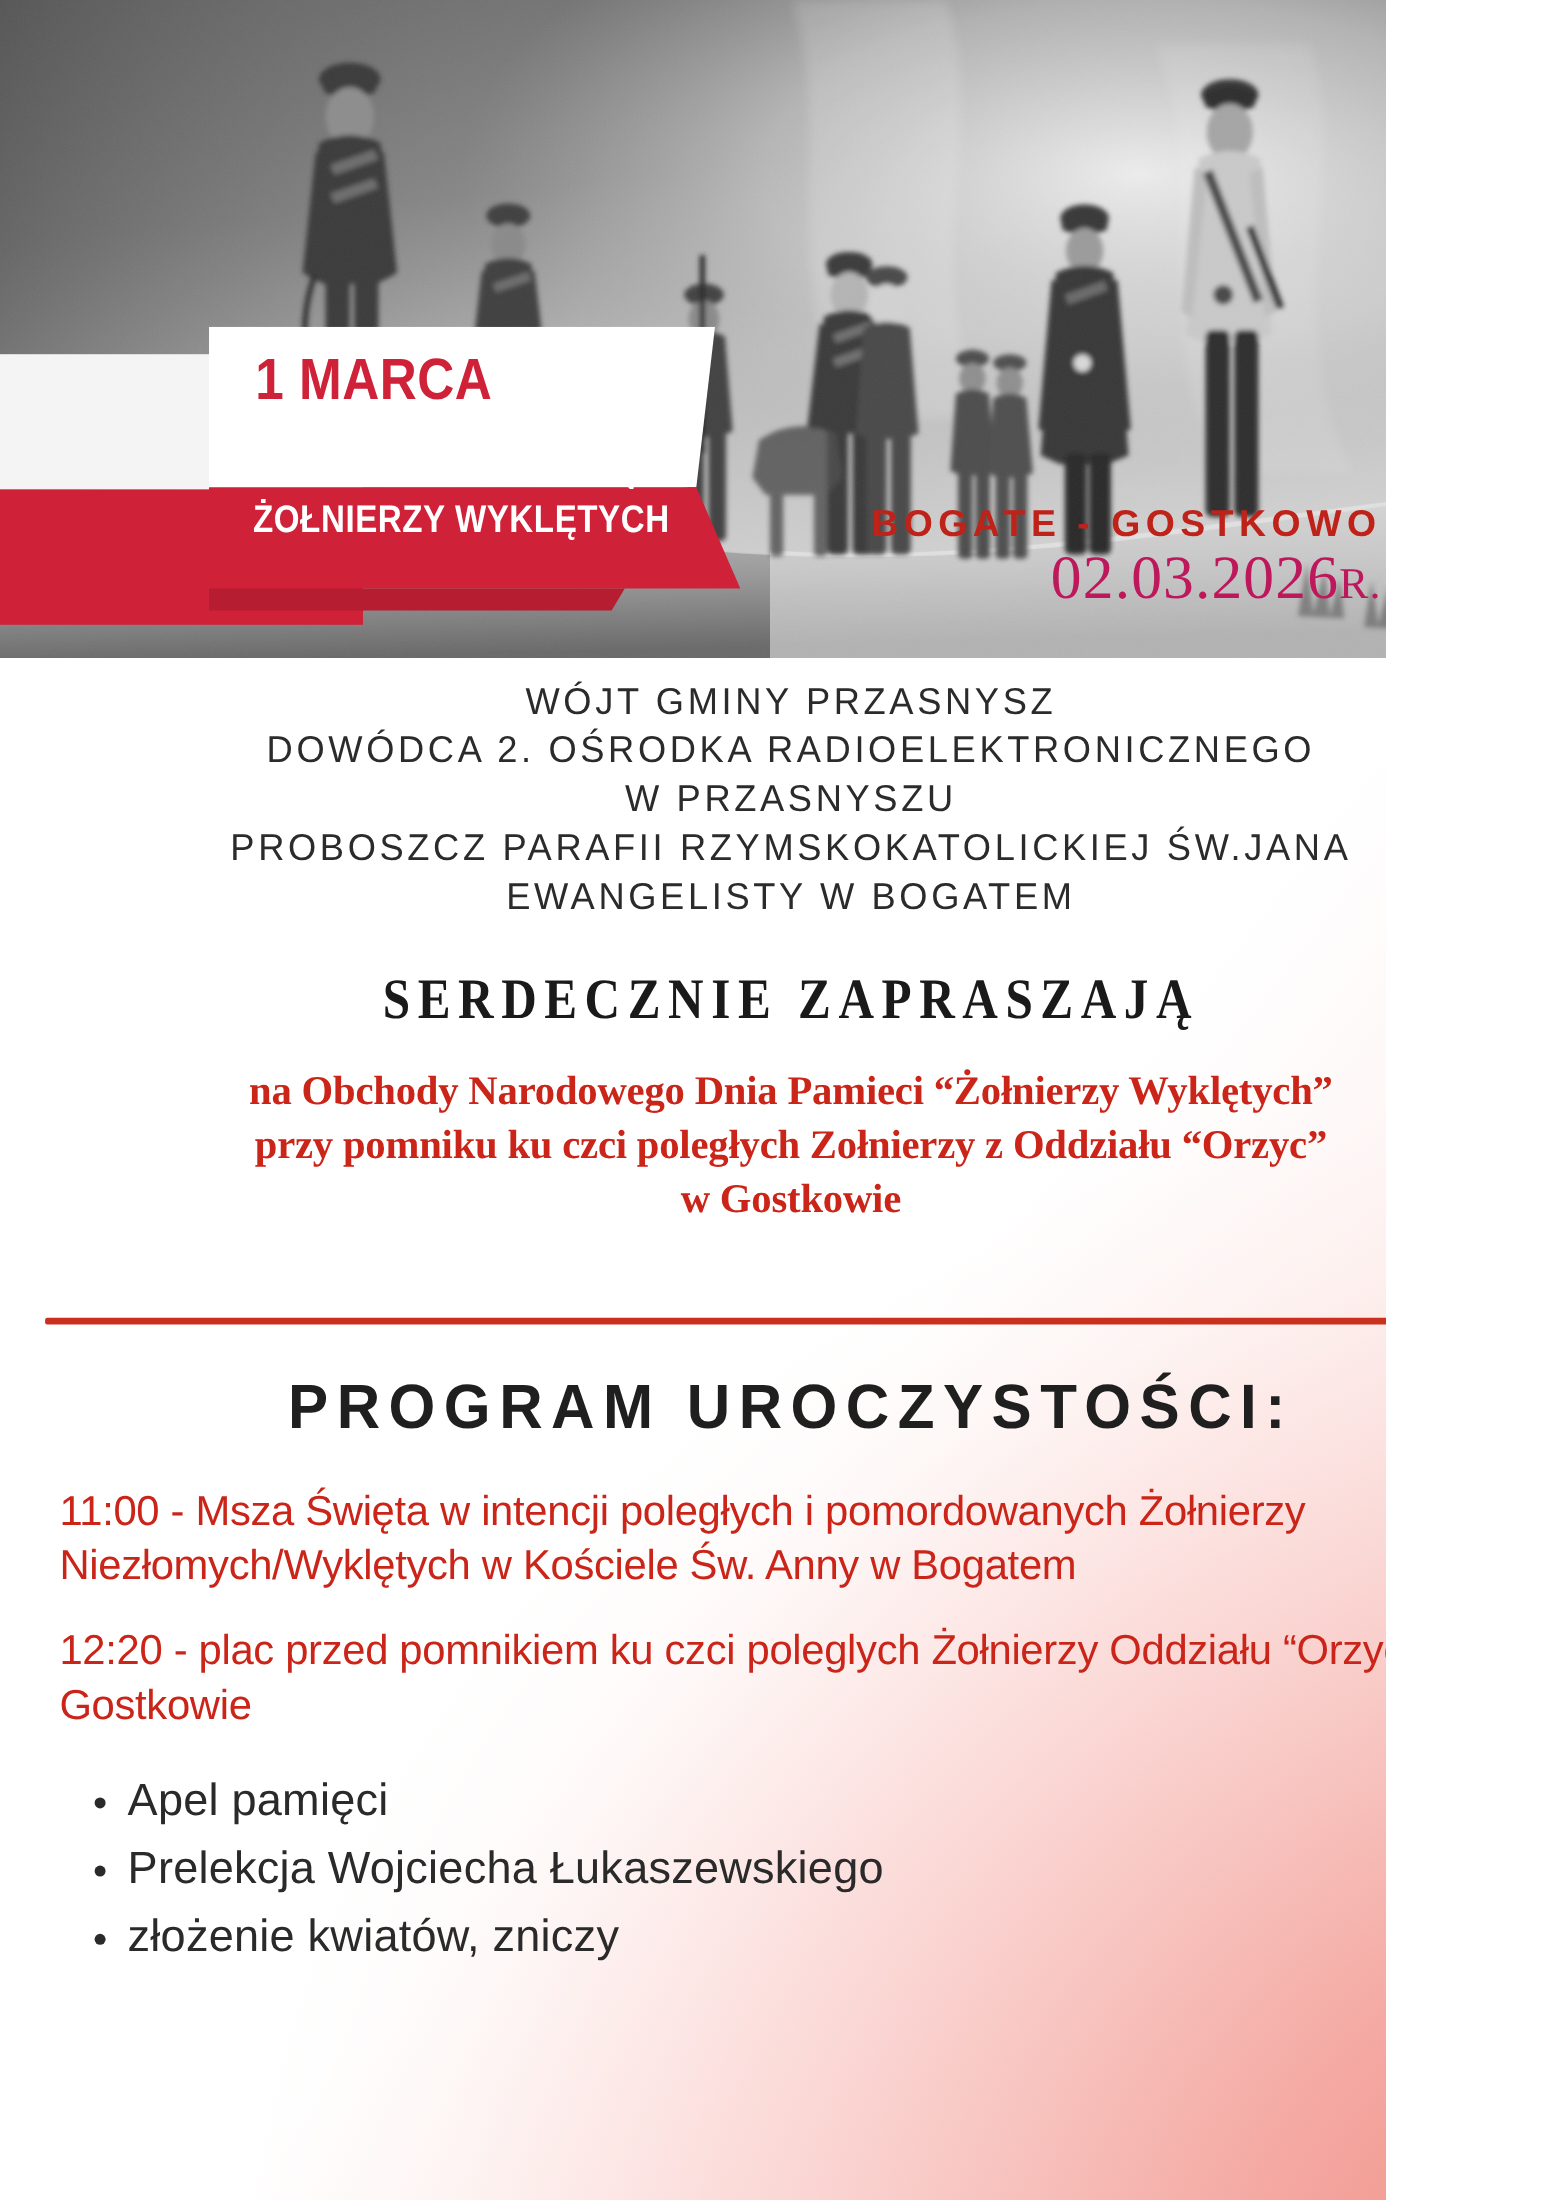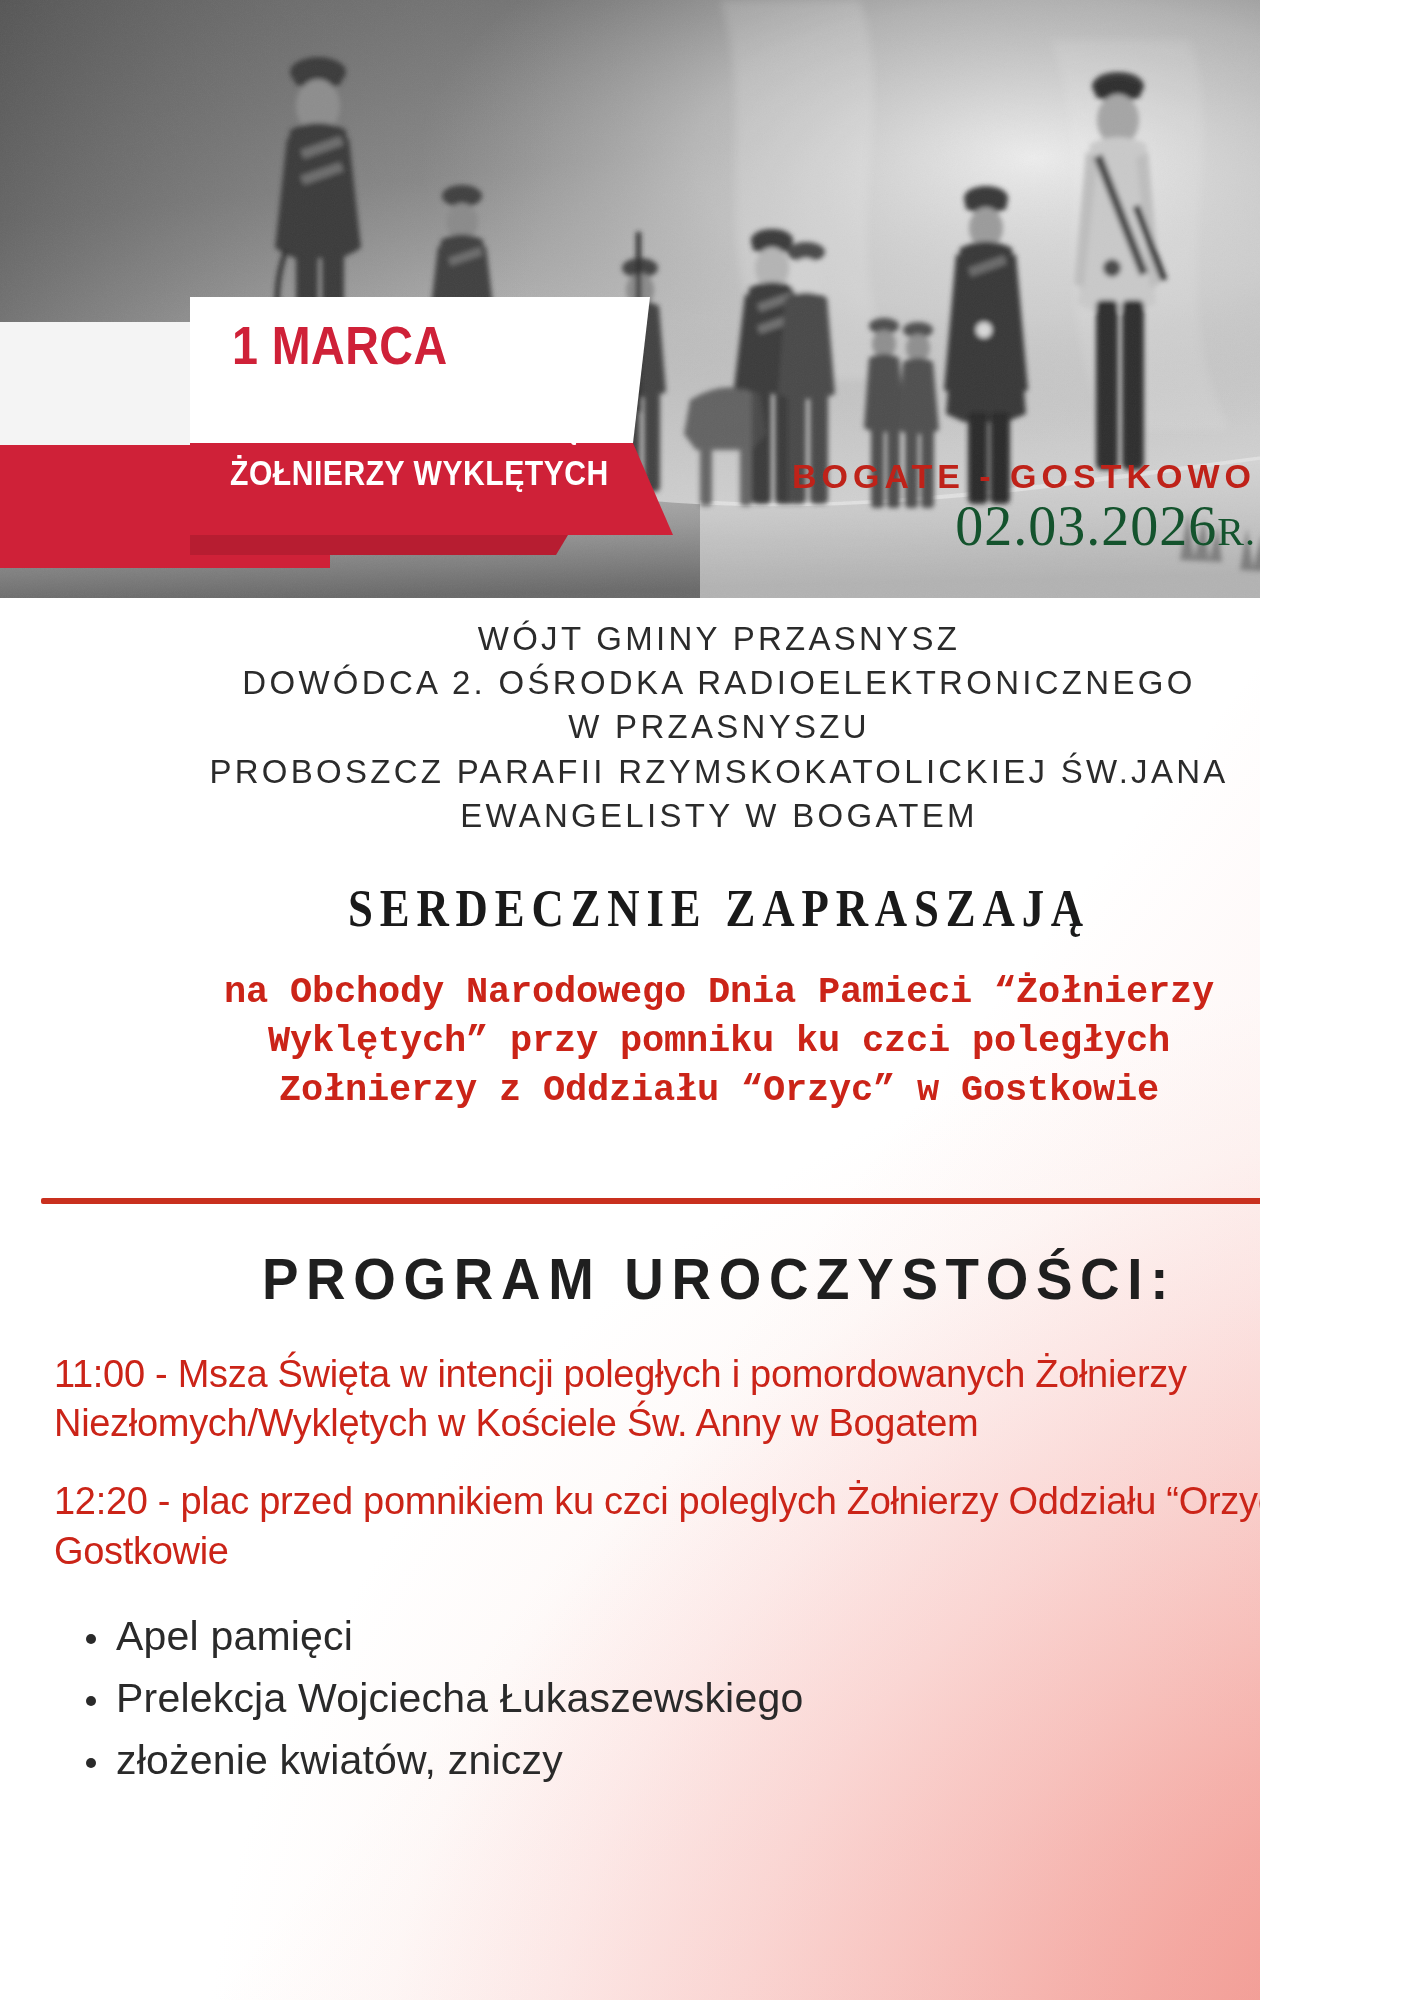--- a/index.html
+++ b/index.html
@@ -156,21 +156,21 @@
     letter-spacing: 5px;
     color: #bf2219;
     line-height: 1.1;
     white-space: nowrap;
   }
   .date {
     font-family: "Liberation Serif", serif;
     font-weight: normal;
     font-size: 56px;
     letter-spacing: 1px;
-    color: #14532d;
+    color: #be185d;
     line-height: 1.05;
     margin-top: 2px;
     white-space: nowrap;
   }
   .date .suffix { font-size: 40px; }
 
   
   .content {
     position: absolute;
     left: 12px;
@@ -201,21 +201,21 @@
     letter-spacing: 8px;
     color: #1a1a1a;
     transform: scaleX(0.86);
     white-space: nowrap;
   }
 
   .invite-body {
     margin: 30px auto 0 auto;
     width: 1010px;
     text-align: center;
-    font-family: Liberation Mono, monospace;
+    font-family: Liberation Serif, serif;
     font-weight: bold;
     font-size: 37px;
     line-height: 1.33;
     color: #cb2418;
     letter-spacing: -0.2px;
   }
 
   .divider {
     margin: 82px auto 0 auto;
     width: 1356px;

